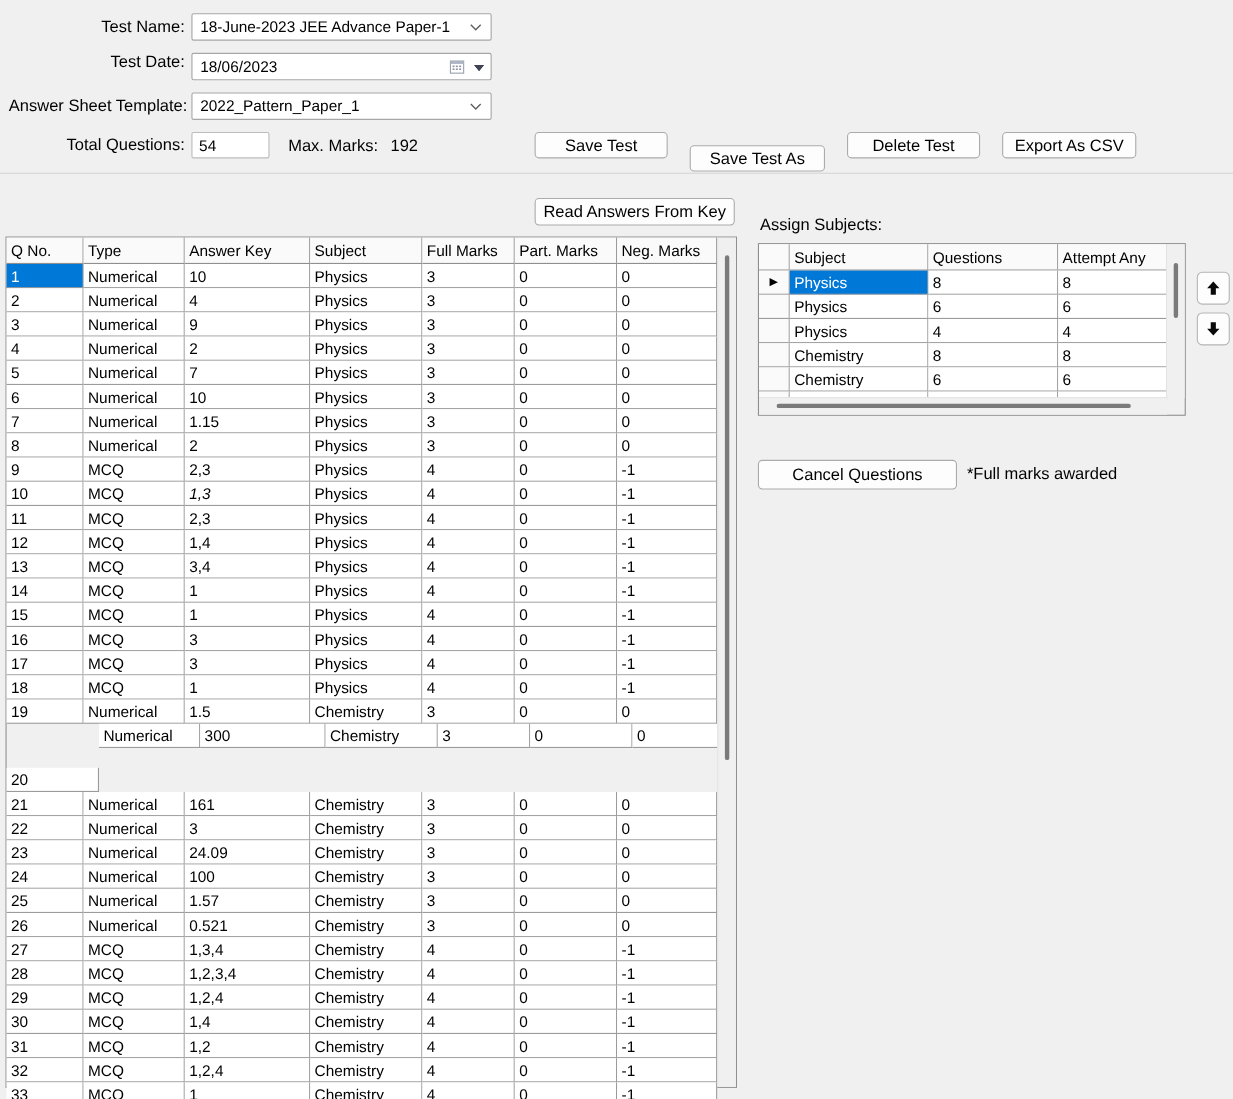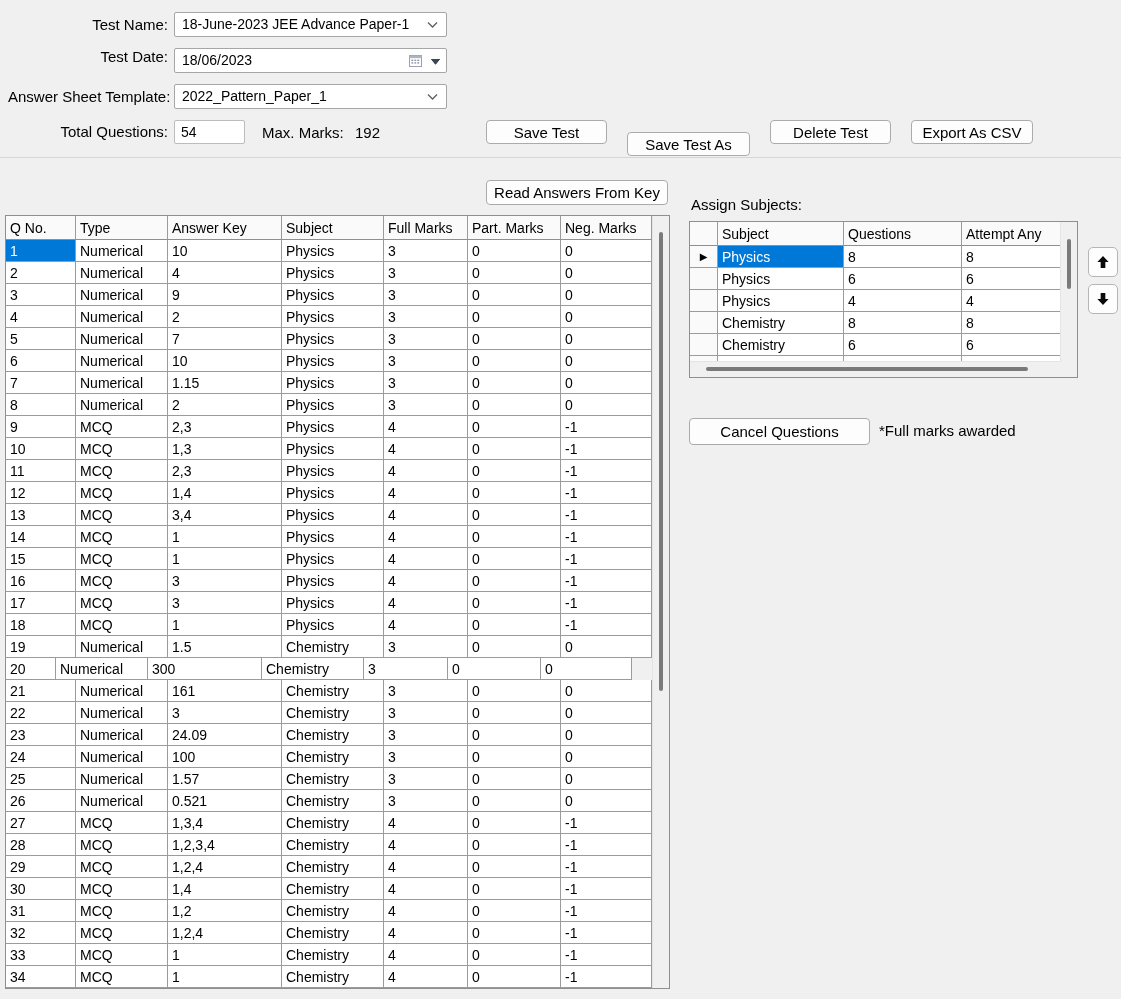--- a/index.html
+++ b/index.html
@@ -220,21 +220,21 @@
         <div class="cell" style="width: 92px;">MCQ</div>
         <div class="cell" style="width: 114px;">2,3</div>
         <div class="cell" style="width: 102px;">Physics</div>
         <div class="cell" style="width: 84px;">4</div>
         <div class="cell" style="width: 93px;">0</div>
         <div class="cell" style="width: 91px;">-1</div>
       </div>
       <div class="grow">
         <div class="cell" style="width: 70px;">10</div>
         <div class="cell" style="width: 92px;">MCQ</div>
-        <div class="cell" style="width: 114px;">1,3</div>
+        <div class="cell" style="width: 114px; font-style: italic;">1,3</div>
         <div class="cell" style="width: 102px;">Physics</div>
         <div class="cell" style="width: 84px;">4</div>
         <div class="cell" style="width: 93px;">0</div>
         <div class="cell" style="width: 91px;">-1</div>
       </div>
       <div class="grow">
         <div class="cell" style="width: 70px;">11</div>
         <div class="cell" style="width: 92px;">MCQ</div>
         <div class="cell" style="width: 114px;">2,3</div>
         <div class="cell" style="width: 102px;">Physics</div>
@@ -308,21 +308,21 @@
       <div class="grow">
         <div class="cell" style="width: 70px;">19</div>
         <div class="cell" style="width: 92px;">Numerical</div>
         <div class="cell" style="width: 114px;">1.5</div>
         <div class="cell" style="width: 102px;">Chemistry</div>
         <div class="cell" style="width: 84px;">3</div>
         <div class="cell" style="width: 93px;">0</div>
         <div class="cell" style="width: 91px;">0</div>
       </div>
       <div class="grow">
-        <div class="cell" style="width: 50px;">20</div>
+        <div class="cell" style="width: 84px; margin-top: 40px;">20</div>
         <div class="cell" style="width: 92px;">Numerical</div>
         <div class="cell" style="width: 114px;">300</div>
         <div class="cell" style="width: 102px;">Chemistry</div>
         <div class="cell" style="width: 84px;">3</div>
         <div class="cell" style="width: 93px;">0</div>
         <div class="cell" style="width: 91px;">0</div>
       </div>
       <div class="grow">
         <div class="cell" style="width: 70px;">21</div>
         <div class="cell" style="width: 92px;">Numerical</div>

